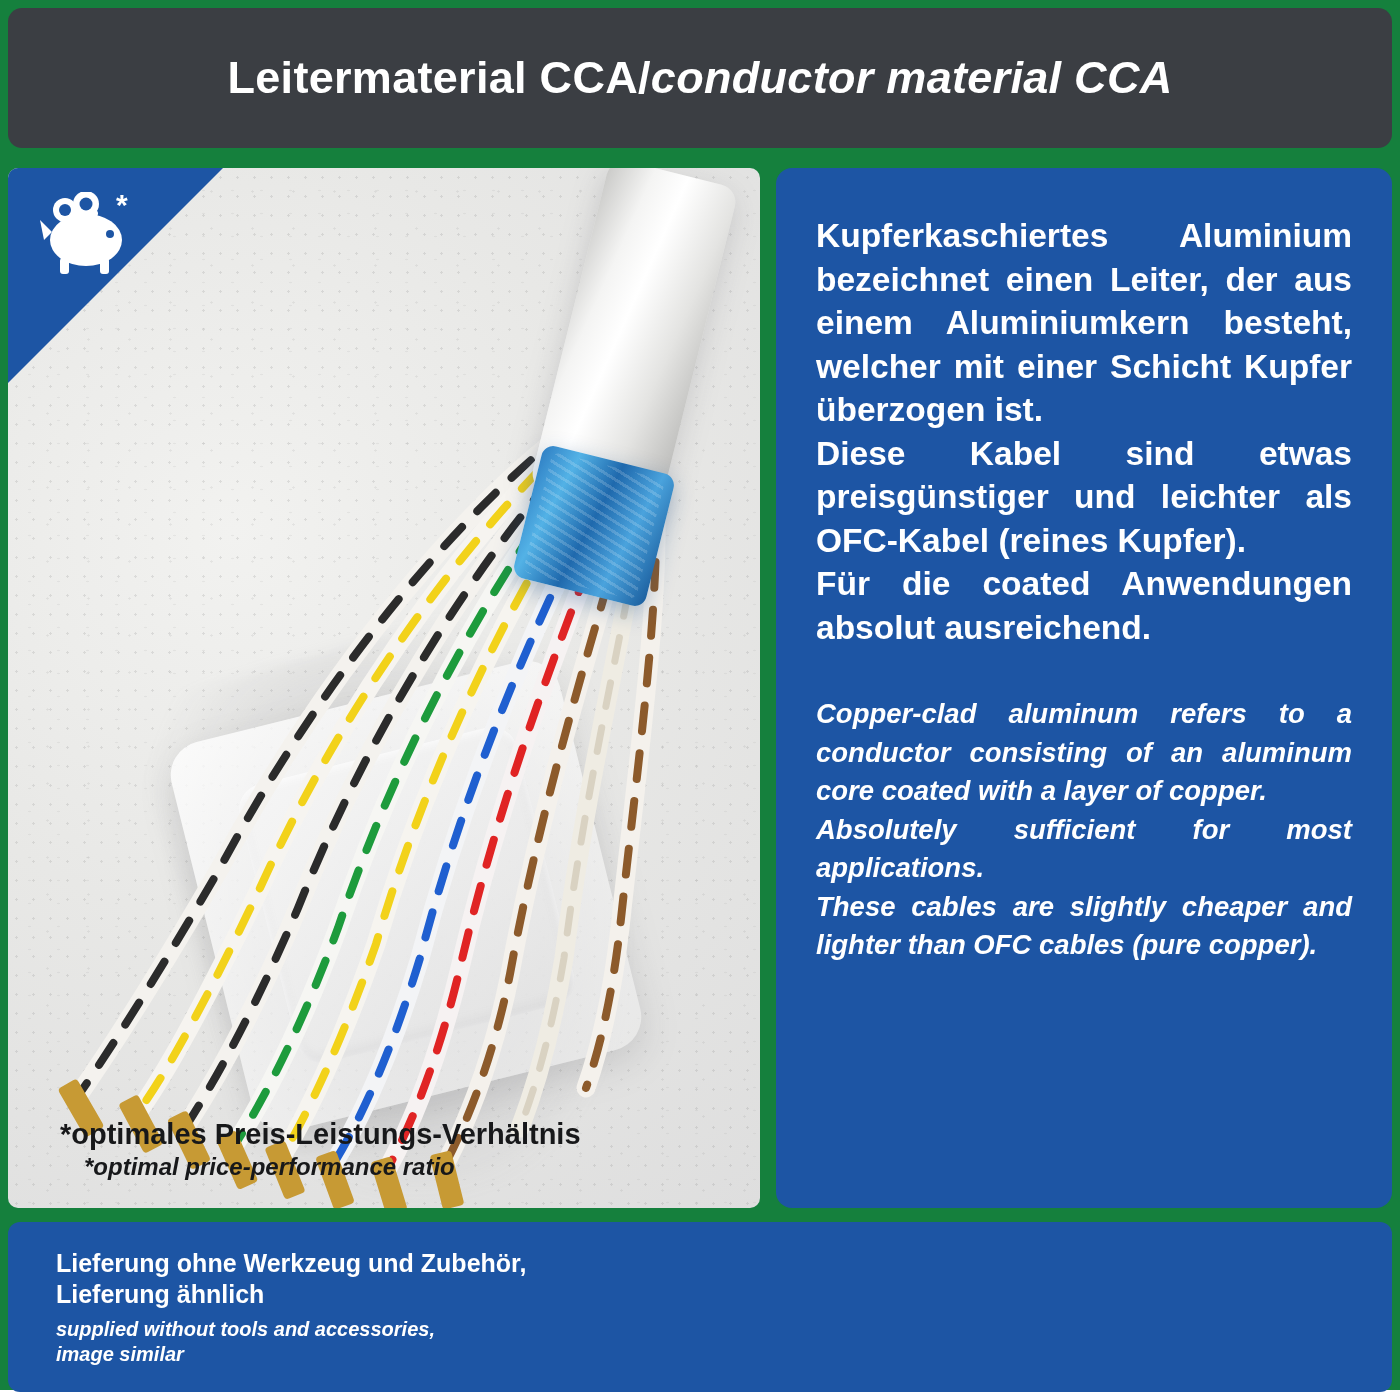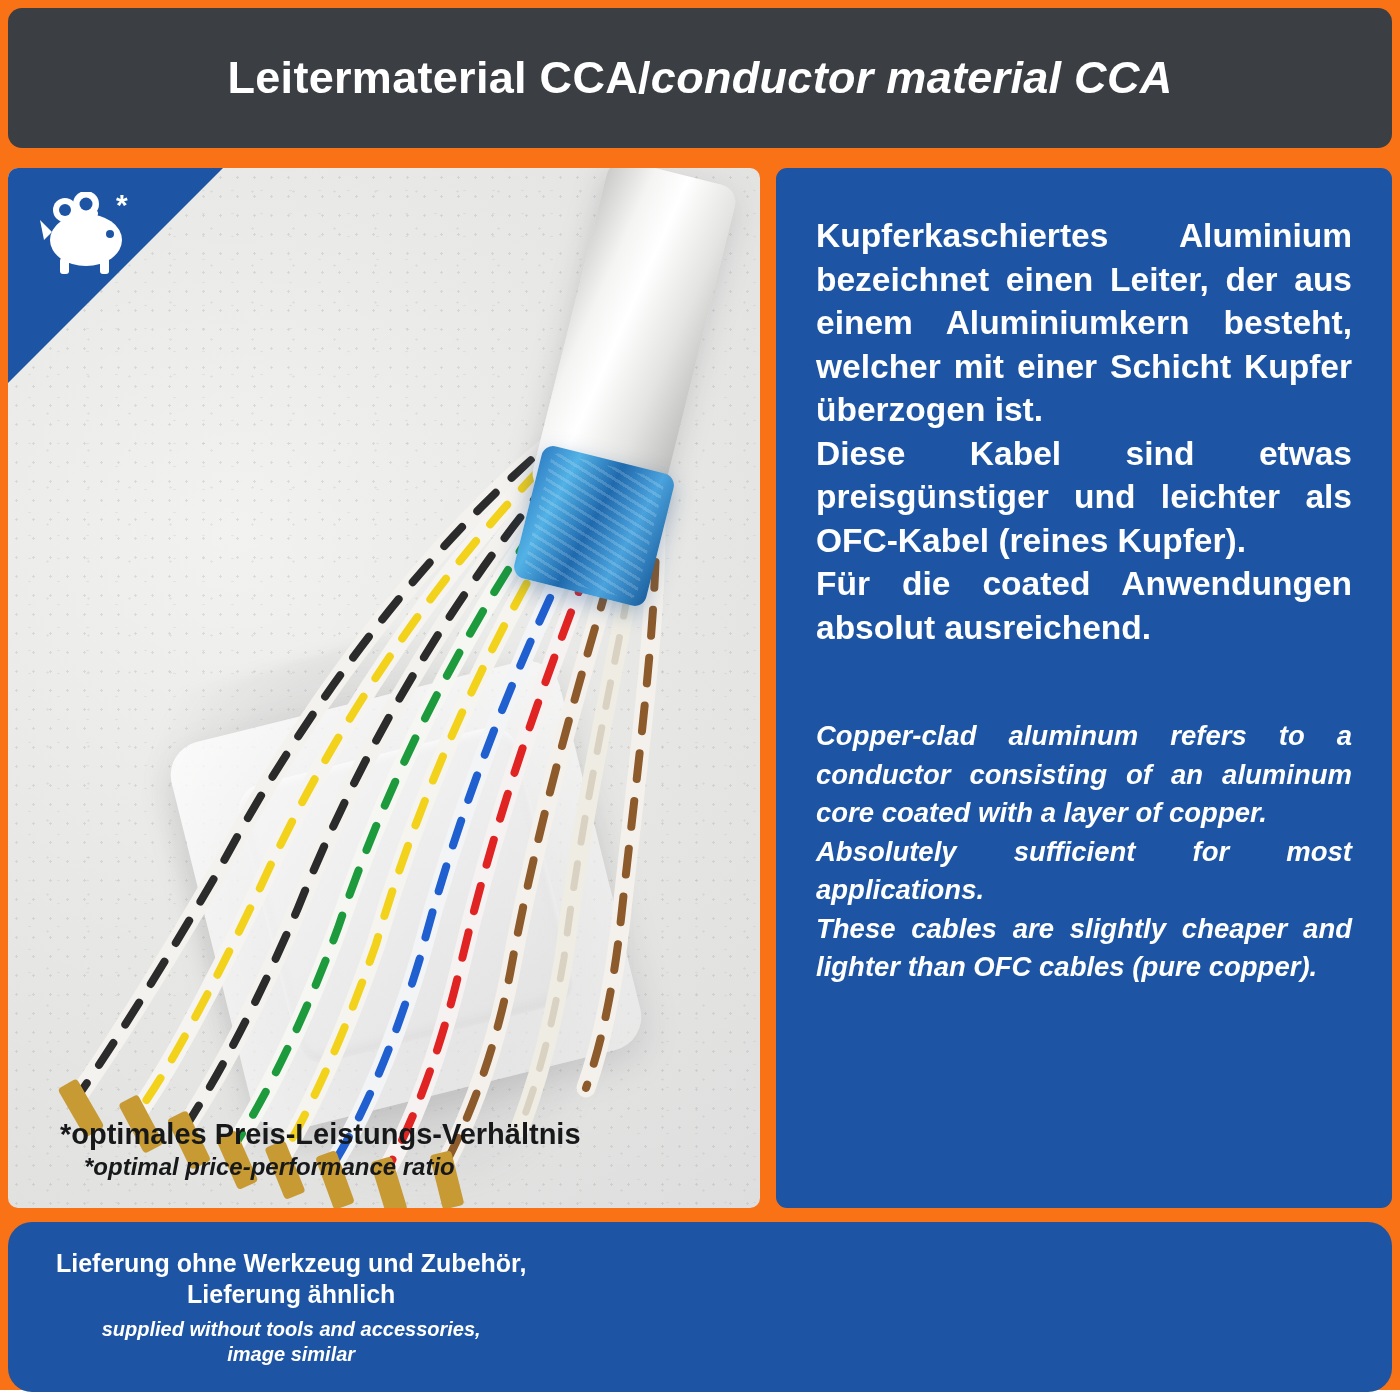--- a/index.html
+++ b/index.html
@@ -10,21 +10,21 @@
   body {
     width: 1400px;
     height: 1400px;
     font-family: "Liberation Sans", sans-serif;
     overflow: hidden;
   }
   .page {
     position: relative;
     width: 1400px;
     height: 1390px;
-    background: #f97316;
+    background: #15803d;
     box-sizing: border-box;
   }
 
   
   .header {
     position: absolute;
     left: 8px;
     top: 8px;
     width: 1384px;
     height: 140px;
@@ -199,62 +199,61 @@
   }
 
   
   .text-panel {
     position: absolute;
     left: 768px;
     top: 0;
     width: 616px;
     height: 1040px;
     background: #1d55a4;
-    border-radius: 11px;
+    border-radius: 16px;
     box-sizing: border-box;
     padding: 46px 40px 36px 40px;
     color: #ffffff;
   }
   .text-panel p {
     margin: 0;
   }
   .de-block {
     font-size: 33.5px;
     line-height: 1.30;
     font-weight: 600;
     text-align: justify;
     text-justify: inter-word;
   }
   .de-block p + p { margin-top: 0px; }
   .en-block {
-    margin-top: 68px;
+    margin-top: 46px;
     font-size: 27.5px;
     line-height: 1.40;
     font-style: italic;
     font-weight: bold;
     text-align: justify;
     text-justify: inter-word;
   }
 
   
   .footer {
     position: absolute;
     left: 8px;
     top: 1222px;
     width: 1384px;
     height: 170px;
     background: #1d55a4;
-    border-radius: 24px;
+    border-radius: 12px;
     box-sizing: border-box;
     display: flex;
     align-items: center;
     justify-content: space-between;
     padding: 0 44px 0 48px;
     color: #ffffff;
-    text-align: center;
   }
   .footer-text .de {
     font-size: 25px;
     font-weight: bold;
     line-height: 1.22;
   }
   .footer-text .en {
     font-size: 20px;
     font-style: italic;
     font-weight: bold;

